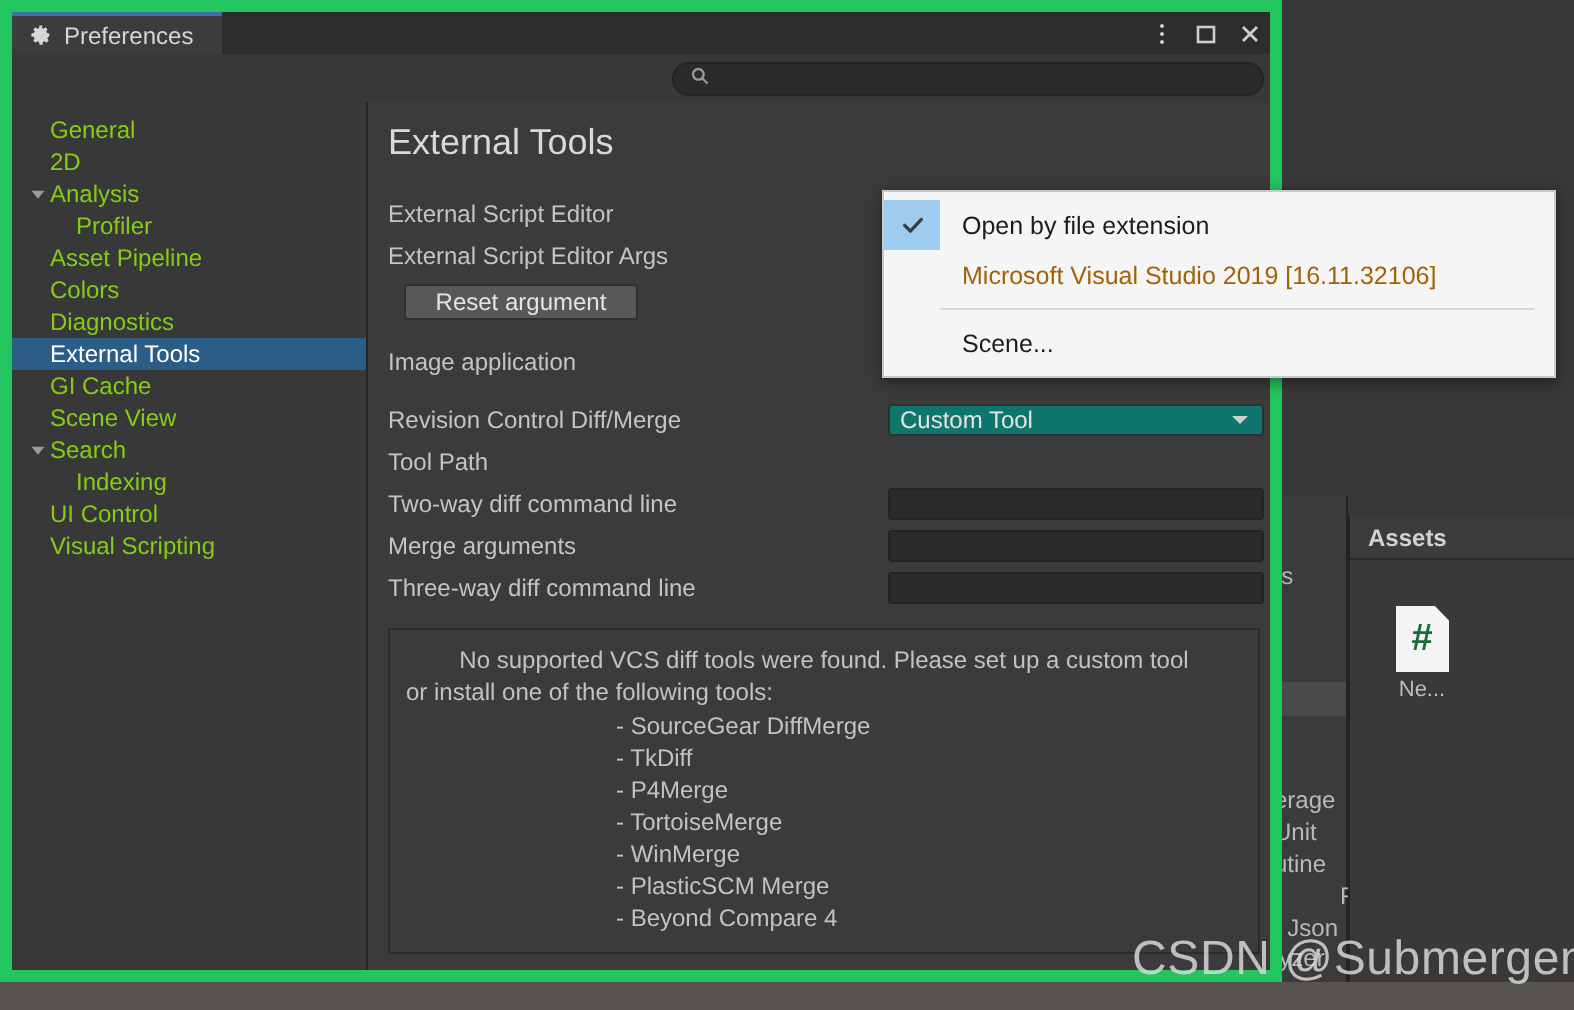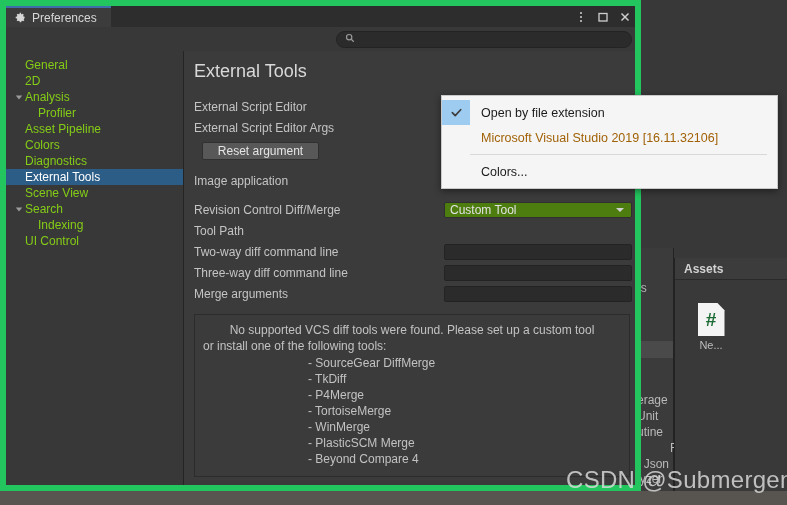--- a/index.html
+++ b/index.html
@@ -113,21 +113,21 @@
   
   #main-panel { flex:1; background:#3b3b3b; padding:10px 0 0 0; overflow:hidden; position:relative; }
   #page-title { font-size:18px; color:#d9d9d9; padding:0 0 14px 10px; font-weight:normal; }
   .field-row {
     height:21px; display:flex; align-items:center; padding-left:10px; padding-right:3px;
   }
   .field-label { width:250px; font-size:12px; color:#c4c4c4; flex:none; }
   .ctl { flex:1; }
 
   .dropdown {
-    height:16px; background:#4d7c0f; border:1px solid #303030; border-radius:2px;
+    height:16px; background:#0f766e; border:1px solid #303030; border-radius:2px;
     display:flex; align-items:center; padding:0 5px; font-size:12px; color:#e3e3e3;
     justify-content:space-between; cursor:default;
   }
   .caret { width:0; height:0; border-left:4px solid transparent; border-right:4px solid transparent;
            border-top:4px solid #cfcfcf; margin-right:2px; }
   .textfield {
     height:16px; background:#2b2b2b; border:1px solid #232323; border-radius:2px;
     font-size:12px; color:#d0d0d0; padding:0 4px; width:100%;
     font-family:"Liberation Sans", sans-serif; outline:none;
   }
@@ -265,38 +265,46 @@
         <div class="nav-item">
           <span class="nav-arrow"></span>
           <span class="nav-label indent0">Diagnostics</span>
         </div>
         <div class="nav-item selected">
           <span class="nav-arrow"></span>
           <span class="nav-label indent0">External Tools</span>
         </div>
         <div class="nav-item">
           <span class="nav-arrow"></span>
+          <span class="nav-label indent0">GI Cache</span>
+        </div>
+        <div class="nav-item">
+          <span class="nav-arrow"></span>
           <span class="nav-label indent0">Scene View</span>
         </div>
         <div class="nav-item">
           <span class="nav-arrow">
             <svg viewBox="0 0 10 10" width="8" height="8" fill="#9b9b9b">
               <polygon points="1,3 9,3 5,8"></polygon>
             </svg>
           </span>
           <span class="nav-label indent0">Search</span>
         </div>
         <div class="nav-item">
           <span class="nav-arrow"></span>
           <span class="nav-label indent1">Indexing</span>
         </div>
         <div class="nav-item">
           <span class="nav-arrow"></span>
           <span class="nav-label indent0">UI Control</span>
         </div>
+        <div class="nav-item">
+          <span class="nav-arrow"></span>
+          <span class="nav-label indent0">Visual Scripting</span>
+        </div>
       </div>
 
     <div id="main-panel">
       <div id="page-title">External Tools</div>
 
       <div class="field-row">
         <div class="field-label">External Script Editor</div>
         <div class="ctl">
           <div class="dropdown">
             <span>Open by file extension</span>
@@ -338,28 +346,28 @@
       </div>
 
       <div class="field-row">
         <div class="field-label">Two-way diff command line</div>
         <div class="ctl">
           <input class="textfield" type="text" value="" style="">
         </div>
       </div>
 
       <div class="field-row">
-        <div class="field-label">Three-way diff command line</div>
+        <div class="field-label">Merge arguments</div>
         <div class="ctl">
           <input class="textfield" type="text" value="" style="">
         </div>
       </div>
 
       <div class="field-row">
-        <div class="field-label">Merge arguments</div>
+        <div class="field-label">Three-way diff command line</div>
         <div class="ctl">
           <input class="textfield" type="text" value="" style="">
         </div>
       </div>
 
       <div id="vcs-info-box">
         <div class="vcs-head">No supported VCS diff tools were found. Please set up a custom tool</div>
         <div>or install one of the following tools:</div>
         <div class="vcs-list" id="vcs-tool-list">
             <div class="vcs-list-item">- SourceGear DiffMerge</div>
@@ -386,17 +394,17 @@
       </span>
       <span style="font-size: 12.5px; color: rgb(27, 27, 27); padding-left: 11px; white-space: nowrap;">Open by file extension</span>
     </div>
     <div style="height: 25px; display: flex; align-items: center; cursor: default;">
       <span style="width: 28px; height: 25px; display: flex; align-items: center; justify-content: center; flex: 0 0 auto;"></span>
       <span style="font-size: 12.5px; color: #a16207; padding-left: 11px; white-space: nowrap;">Microsoft Visual Studio 2019 [16.11.32106]</span>
     </div>
     <div style="height: 1px; background: rgb(216, 216, 216); margin: 4px 10px 4px 28px;"></div>
     <div style="height: 25px; display: flex; align-items: center; cursor: default;">
       <span style="width: 28px; height: 25px; display: flex; align-items: center; justify-content: center; flex: 0 0 auto;"></span>
-      <span style="font-size: 12.5px; color: rgb(27, 27, 27); padding-left: 11px; white-space: nowrap;">Colors...</span>
+      <span style="font-size: 12.5px; color: rgb(27, 27, 27); padding-left: 11px; white-space: nowrap;">Scene...</span>
     </div>
   </div>
 
 <div id="watermark">CSDN @Submergence</div>
 
 </body></html>

